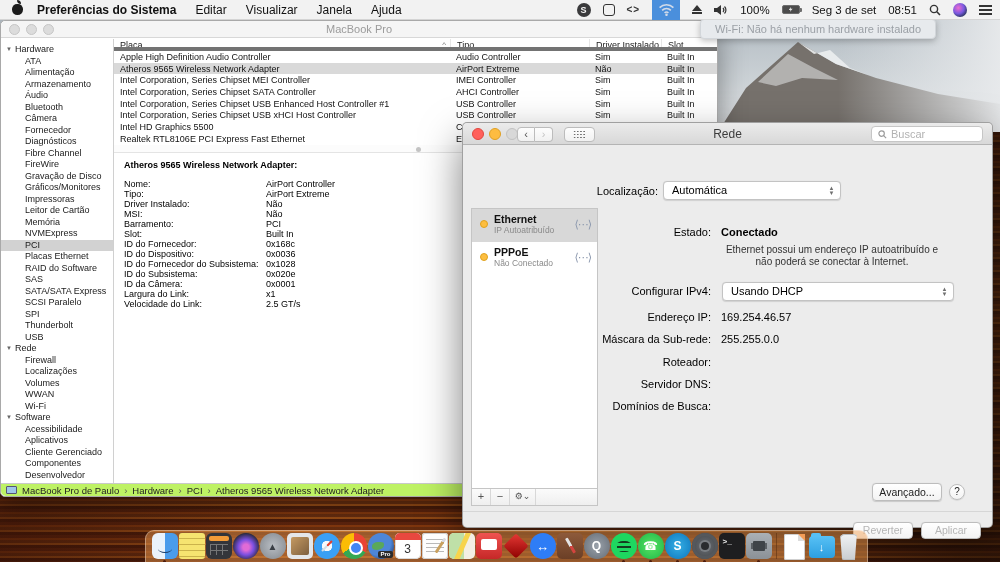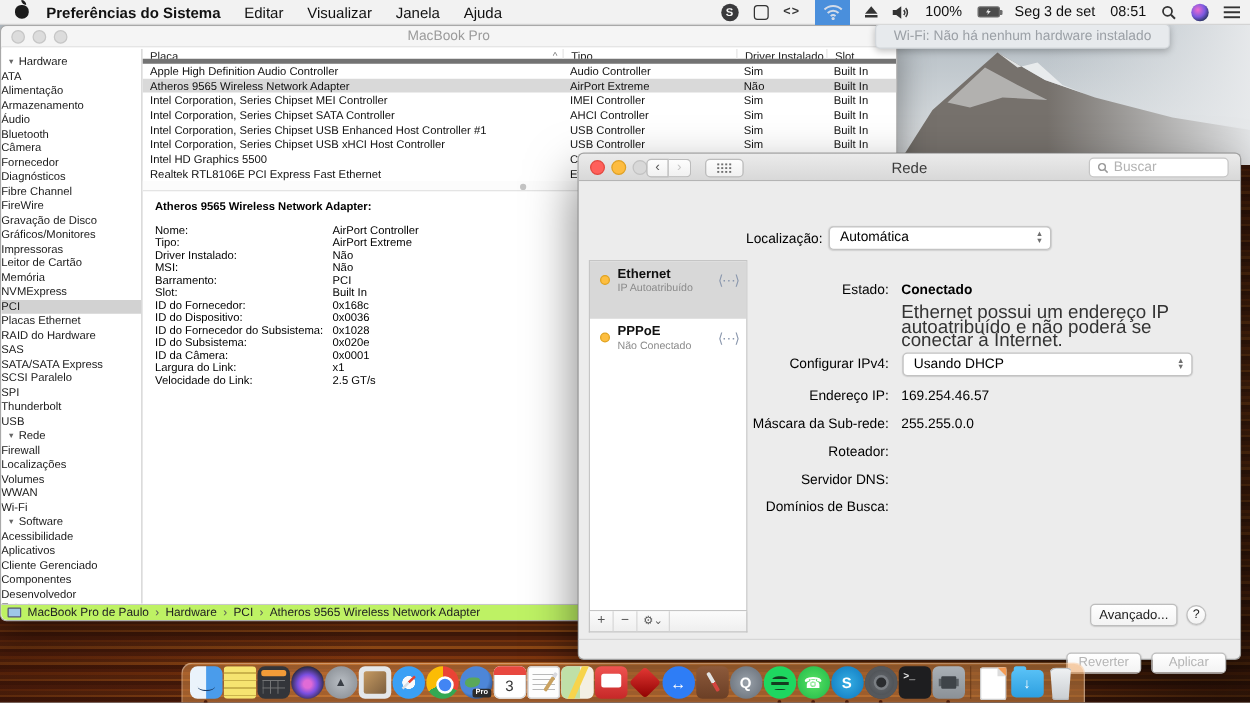--- a/index.html
+++ b/index.html
@@ -56,21 +56,21 @@
   
   .win-sys { position:absolute; left:0; top:20px; width:718px; height:477px; z-index:10;
     background:#fff; border:1px solid #a9a9a9; border-radius:5px;
     box-shadow:0 12px 28px rgba(0,0,0,.40); }
   .sys-title { position:relative; height:17px; background:#f5f5f5; border-bottom:1px solid #d8d8d8;
     border-radius:5px 5px 0 0; text-align:center; font-size:11px; line-height:17px; color:#9b9b9b; }
   .sys-lights { position:absolute; left:8px; top:3px; display:flex; gap:6px; }
   .sys-lights i { width:11px; height:11px; border-radius:50%; background:#dcdcdc; border:1px solid #c6c6c6; }
   .sys-body { position:absolute; top:18px; bottom:13px; left:0; right:0; display:flex; overflow:hidden; }
   .sys-side { width:113px; border-right:1px solid #d0d0d0; background:#fff; padding-top:5px; overflow:hidden; flex:none; }
-  .sb-row { height:11.5px; line-height:11.5px; font-size:9px; color:#1a1a1a; white-space:nowrap; }
+  .sb-row { height:11.5px; line-height:11.5px; font-size:9px; color:#1a1a1a; padding-left:24px; white-space:nowrap; }
   .sb-row.hdr { padding-left:5px; }
   .sb-row.hdr .tri { display:inline-block; font-size:6px; color:#666; margin-right:3px; vertical-align:1px; }
   .sb-row.sel { background:#d2d2d2; }
   .sys-main { flex:1; position:relative; overflow:hidden; }
   .tbl-head { display:flex; height:12px; border-bottom:4px solid #737373; font-size:9px; color:#222; }
   .tbl-head > div { padding:1px 0 0 6px; border-left:1px solid #e6e6e6; white-space:nowrap; overflow:hidden; }
   .tbl-head > div:first-child { border-left:none; display:flex; justify-content:space-between; }
   .sort-arrow { color:#777; margin-right:4px; font-size:8px; }
   .c1 { width:336px; flex:none; } .c2 { width:139px; flex:none; } .c3 { width:72px; flex:none; } .c4 { flex:1; }
   .tbl-row { display:flex; height:11.7px; font-size:9px; color:#111; }
@@ -117,38 +117,38 @@
   .loc-label { position:absolute; left:0; top:40px; width:195px; text-align:right; }
   .popup { position:absolute; height:19px; background:#fff; border:1px solid #c3c3c3; border-radius:4px;
     font-size:11px; line-height:17px; padding-left:8px; color:#000;
     box-shadow:0 0.5px 1px rgba(0,0,0,.12); }
   .popup .step { position:absolute; right:2px; top:1px; bottom:1px; width:13px; display:flex; flex-direction:column;
     align-items:center; justify-content:center; color:#6f6f6f; }
   .popup .step i { font-size:6px; line-height:5px; font-style:normal; }
   .loc-popup { left:200px; top:36px; width:178px; }
   .ipv4-popup { left:259px; top:137px; width:232px; }
   .svc-list { position:absolute; left:8px; top:63px; width:127px; height:281px; background:#fff; border:1px solid #c5c5c5; }
-  .svc-row { height:46px; position:relative; padding:4px 0 0 22px; }
+  .svc-row { height:33px; position:relative; padding:4px 0 0 22px; }
   .svc-row.sel { background:#d8d8d8; }
   .svc-dot { position:absolute; left:8px; top:11px; width:8px; height:8px; border-radius:50%;
     background:#fdbe40; border:1px solid #e0a21e; }
   .svc-name { font-size:10.5px; font-weight:bold; color:#111; line-height:12px; }
   .svc-sub { font-size:8.5px; color:#8a8a8a; line-height:10px; }
   .svc-glyph { position:absolute; right:6px; top:9px; color:#8a97ad; font-size:11px; letter-spacing:-1px; }
   .svc-toolbar { position:absolute; left:8px; top:344px; width:127px; height:17px;
     background:linear-gradient(#fbfbfb,#efefef); border:1px solid #c5c5c5; border-top:none;
     display:flex; align-items:stretch; }
   .svc-tool { width:19px; border-right:1px solid #d8d8d8; text-align:center; font-size:11px;
     line-height:15px; color:#555; }
   .svc-tool.gear { width:26px; font-size:9px; }
   .np-row { position:absolute; left:0; display:flex; }
   .np-lbl { width:248px; text-align:right; flex:none; }
   .np-val { margin-left:10px; white-space:nowrap; }
   .estado-val { font-weight:bold; }
-  .estado-desc { position:absolute; left:258px; top:99px; width:222px; font-size:15px; color:#333; line-height:11.5px; }
+  .estado-desc { position:absolute; left:258px; top:99px; width:222px; font-size:10px; color:#333; line-height:11.5px;text-align:center; }
   .btn { background:linear-gradient(#fff,#f3f3f3); border:1px solid #bdbdbd; border-radius:4px;
     font-size:10.5px; color:#222; text-align:center; box-shadow:0 0.5px 1px rgba(0,0,0,.15); }
   .adv-btn { position:absolute; left:409px; top:338px; width:70px; height:18px; line-height:16px; }
   .help-btn { position:absolute; left:486px; top:339px; width:16px; height:16px; border-radius:50%;
     line-height:14px; font-size:10px; }
   .net-sep { position:absolute; left:0; right:0; top:366px; border-top:1px solid #d6d6d6; }
   .rev-btn { position:absolute; left:390px; top:377px; width:60px; height:17px; line-height:15px; color:#b5b5b5; }
   .app-btn { position:absolute; left:458px; top:377px; width:60px; height:17px; line-height:15px; color:#b5b5b5; }
 
   
@@ -281,21 +281,21 @@
         <div class="sb-row"><span>Fibre Channel</span></div>
         <div class="sb-row"><span>FireWire</span></div>
         <div class="sb-row"><span>Gravação de Disco</span></div>
         <div class="sb-row"><span>Gráficos/Monitores</span></div>
         <div class="sb-row"><span>Impressoras</span></div>
         <div class="sb-row"><span>Leitor de Cartão</span></div>
         <div class="sb-row"><span>Memória</span></div>
         <div class="sb-row"><span>NVMExpress</span></div>
         <div class="sb-row sel"><span>PCI</span></div>
         <div class="sb-row"><span>Placas Ethernet</span></div>
-        <div class="sb-row"><span>RAID do Hardware</span></div>
+        <div class="sb-row"><span>RAID do Software</span></div>
         <div class="sb-row"><span>SAS</span></div>
         <div class="sb-row"><span>SATA/SATA Express</span></div>
         <div class="sb-row"><span>SCSI Paralelo</span></div>
         <div class="sb-row"><span>SPI</span></div>
         <div class="sb-row"><span>Thunderbolt</span></div>
         <div class="sb-row"><span>USB</span></div>
         <div class="sb-row hdr"><span class="tri">▼</span><span>Rede</span></div>
         <div class="sb-row"><span>Firewall</span></div>
         <div class="sb-row"><span>Localizações</span></div>
         <div class="sb-row"><span>Volumes</span></div>

